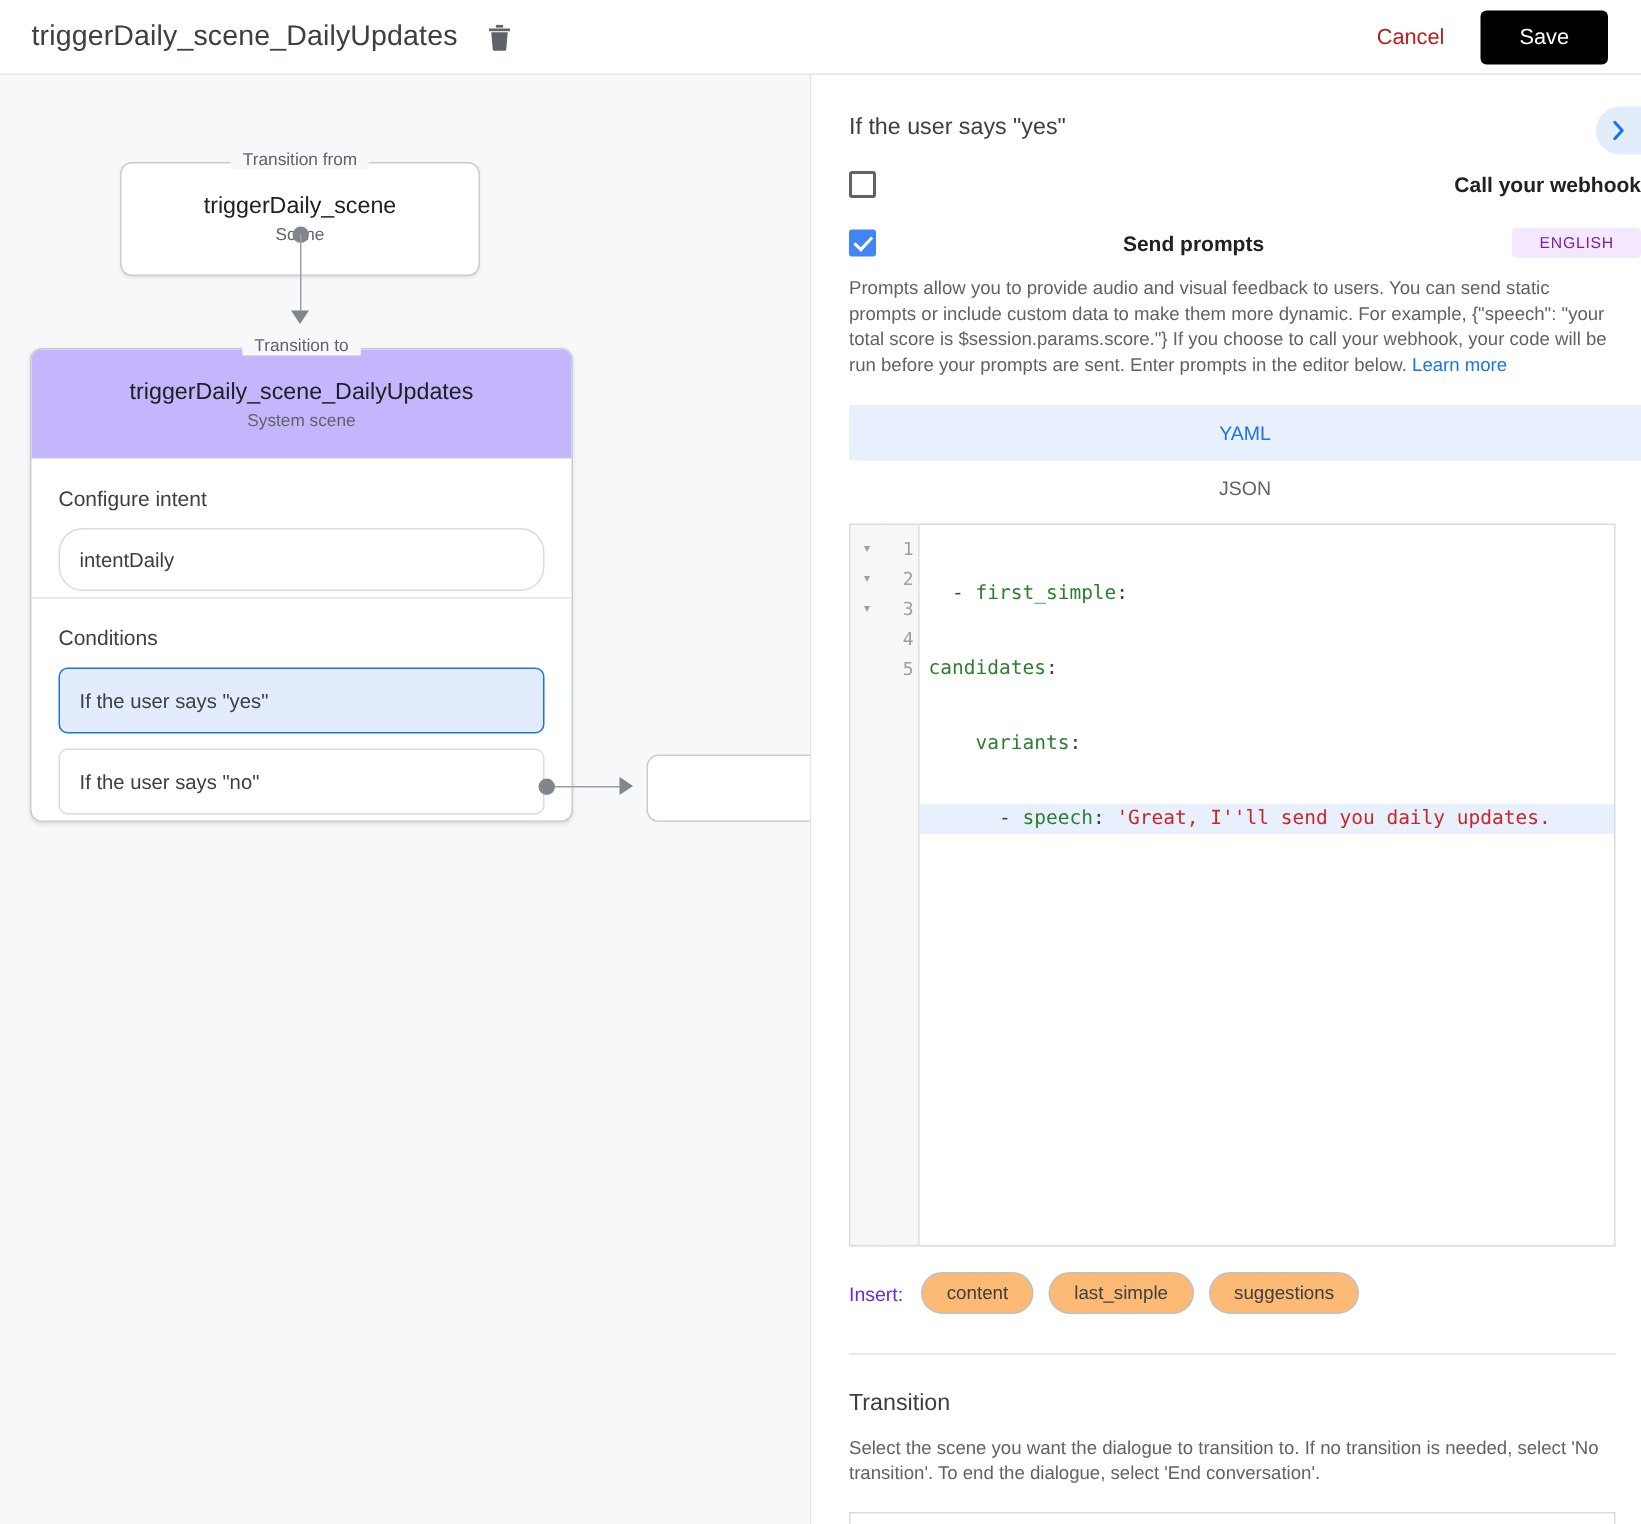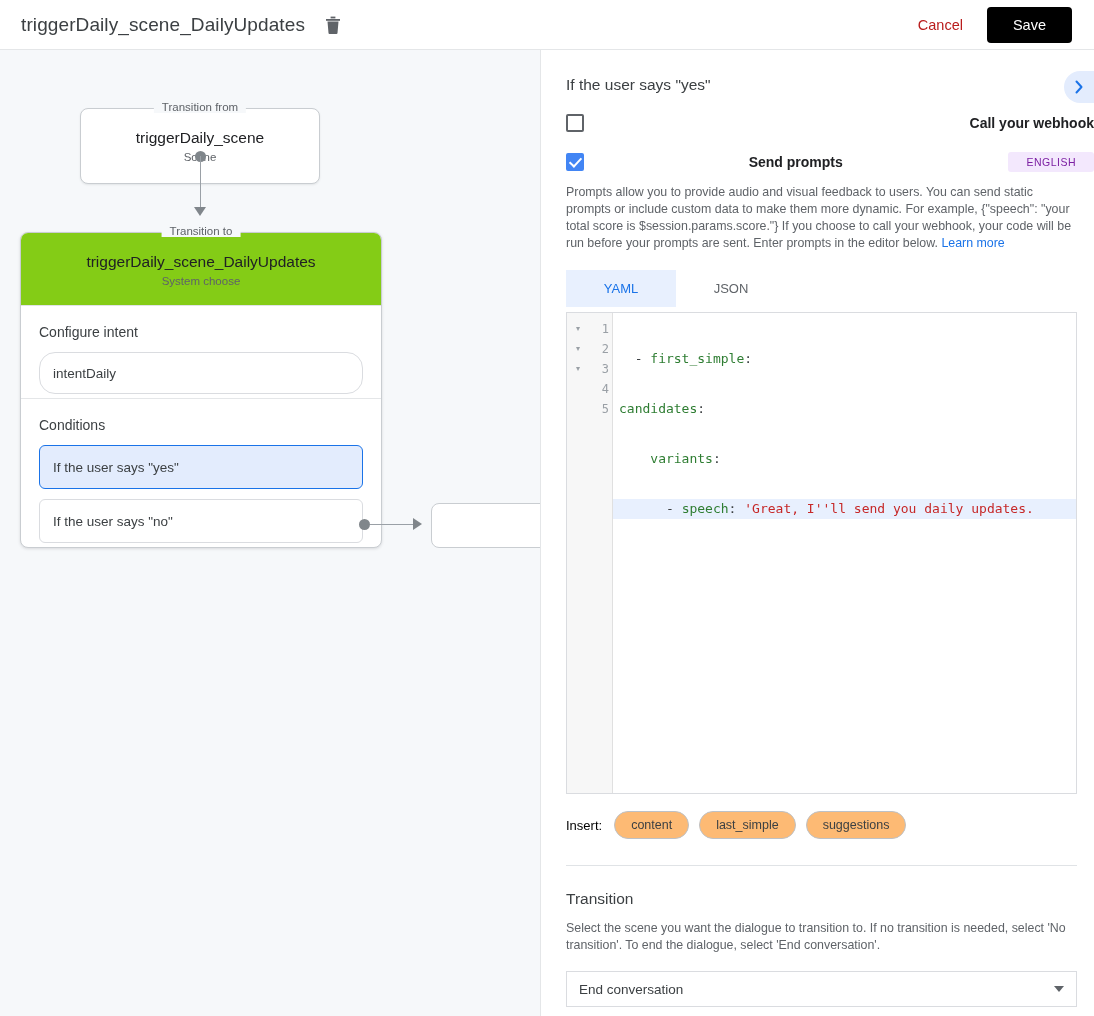--- a/index.html
+++ b/index.html
@@ -156,21 +156,21 @@
     position: absolute;
     left: 20px; top: 182px;
     width: 362px;
     border: 1px solid #c9cdd1;
     border-radius: 8px;
     background: #ffffff;
     box-sizing: border-box;
     box-shadow: 0 1px 3px rgba(60,64,67,0.16);
   }
   #to-card .card-head {
-    background: #84cc16;
+    background: #c4b5fd;
     border-bottom: 1px solid #e0e3e6;
     border-radius: 7px 7px 0 0;
     padding: 20px 0 18px 0;
     position: relative;
   }
   #to-card .card-head .node-legend { background: #f6f8fa; }
   .card-section {
     padding: 18px 18px 4px 18px;
     border-bottom: 1px solid #e4e6e8;
   }
@@ -325,20 +325,21 @@
     margin: 12px 17px 0 25px;
     font-size: 12.4px;
     line-height: 17px;
     color: #5f6368;
   }
   .desc a { color: #1a73e8; text-decoration: none; }
 
   .tabs {
     display: flex;
     margin: 18px 0 0 25px;
+    flex-direction: column;
   }
   .tab {
     min-width: 110px;
     text-align: center;
     padding: 11px 18px;
     font-size: 13px;
     color: #5f6368;
     cursor: pointer;
     box-sizing: border-box;
   }
@@ -405,21 +406,21 @@
   .tok-punct { color: #3c4043; }
   .tok-str { color: #c62828; }
 
   .insert-row {
     display: flex;
     align-items: center;
     margin: 17px 0 0 25px;
   }
   .insert-label {
     font-size: 13px;
-    color: #000000;
+    color: #6d28d9;
     margin-right: 12px;
   }
   .chip {
     border: 1px solid #bdc1c6;
     border-radius: 16px;
     padding: 6px 16px;
     font-size: 12.5px;
     color: #3c4043;
     margin-right: 10px;
     cursor: pointer;
@@ -489,21 +490,21 @@
     </div>
 
     <div class="v-dot"></div>
     <div class="v-line"></div>
     <div class="v-arrow"></div>
 
     <div id="to-card">
       <div class="card-head">
         <div class="node-legend">Transition to</div>
         <div class="node-title">triggerDaily_scene_DailyUpdates</div>
-        <div class="node-sub">System choose</div>
+        <div class="node-sub">System scene</div>
       </div>
 
       <div class="card-section">
         <div class="section-label">Configure intent</div>
         <div class="field-box">intentDaily</div>
       </div>
 
       <div class="card-section">
         <div class="section-label">Conditions</div>
         <div class="cond-box selected">If the user says "yes"</div>

